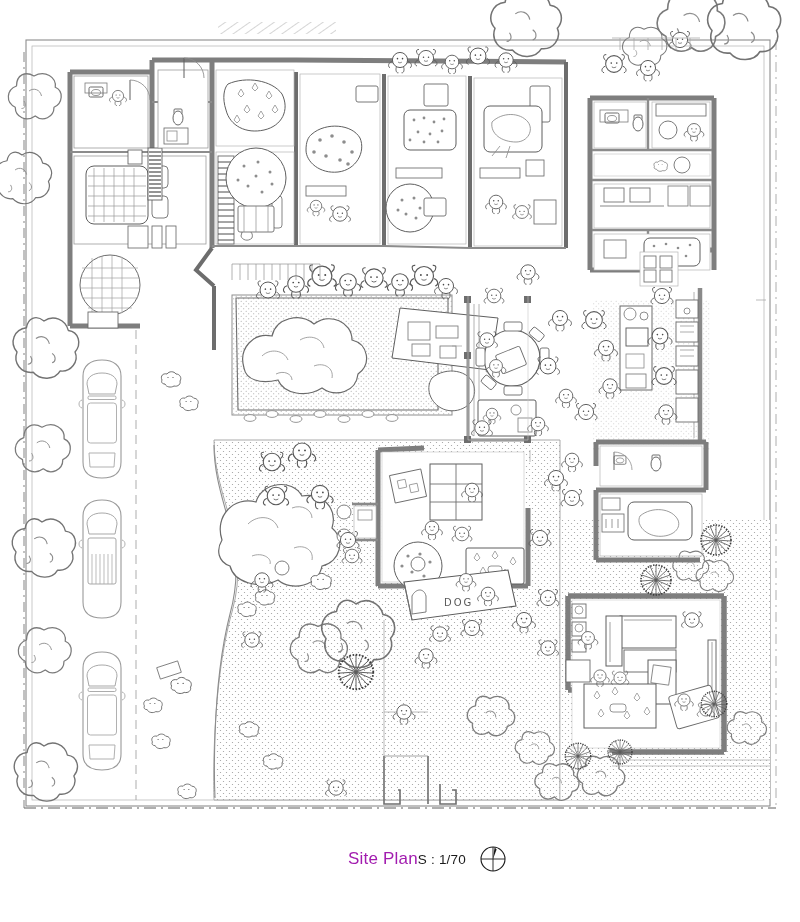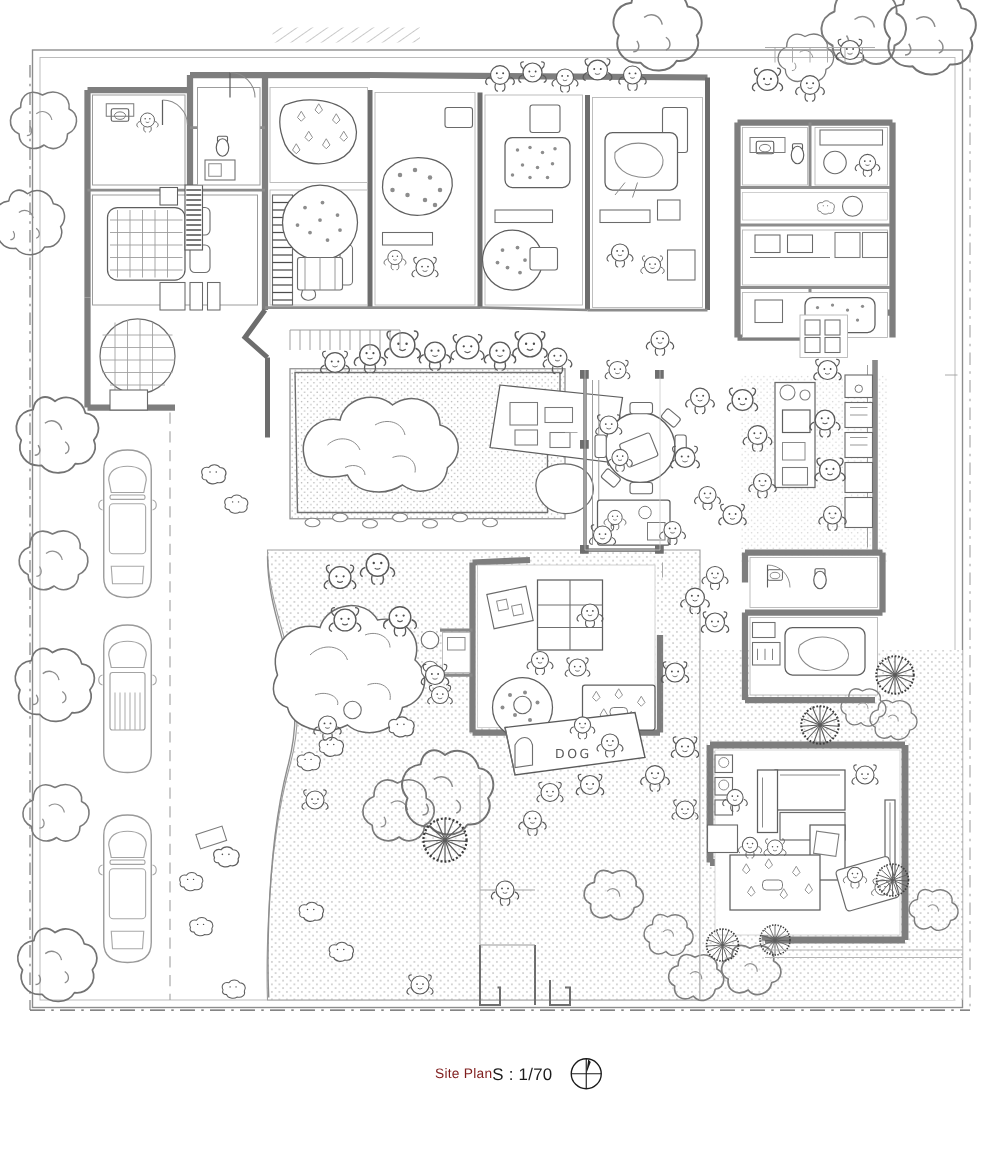--- a/index.html
+++ b/index.html
@@ -22,22 +22,22 @@
 
   .caption-row {
     position: absolute;
     left: 348px; top: 844px;
     display: flex;
     align-items: center;
     gap: 0px;
     white-space: nowrap;
   }
   .caption-title {
-    font-size: 11px;
-    color: #7f1d1d;
+    font-size: 17px;
+    color: #a21caf;
     letter-spacing: 0.2px;
   }
   .caption-scale {
     font-size: 13.5px;
     color: #1b1b1b;
     letter-spacing: 0.2px;
   }
   .north-wrap {
     margin-left: 12px;
     width: 30px; height: 30px;

